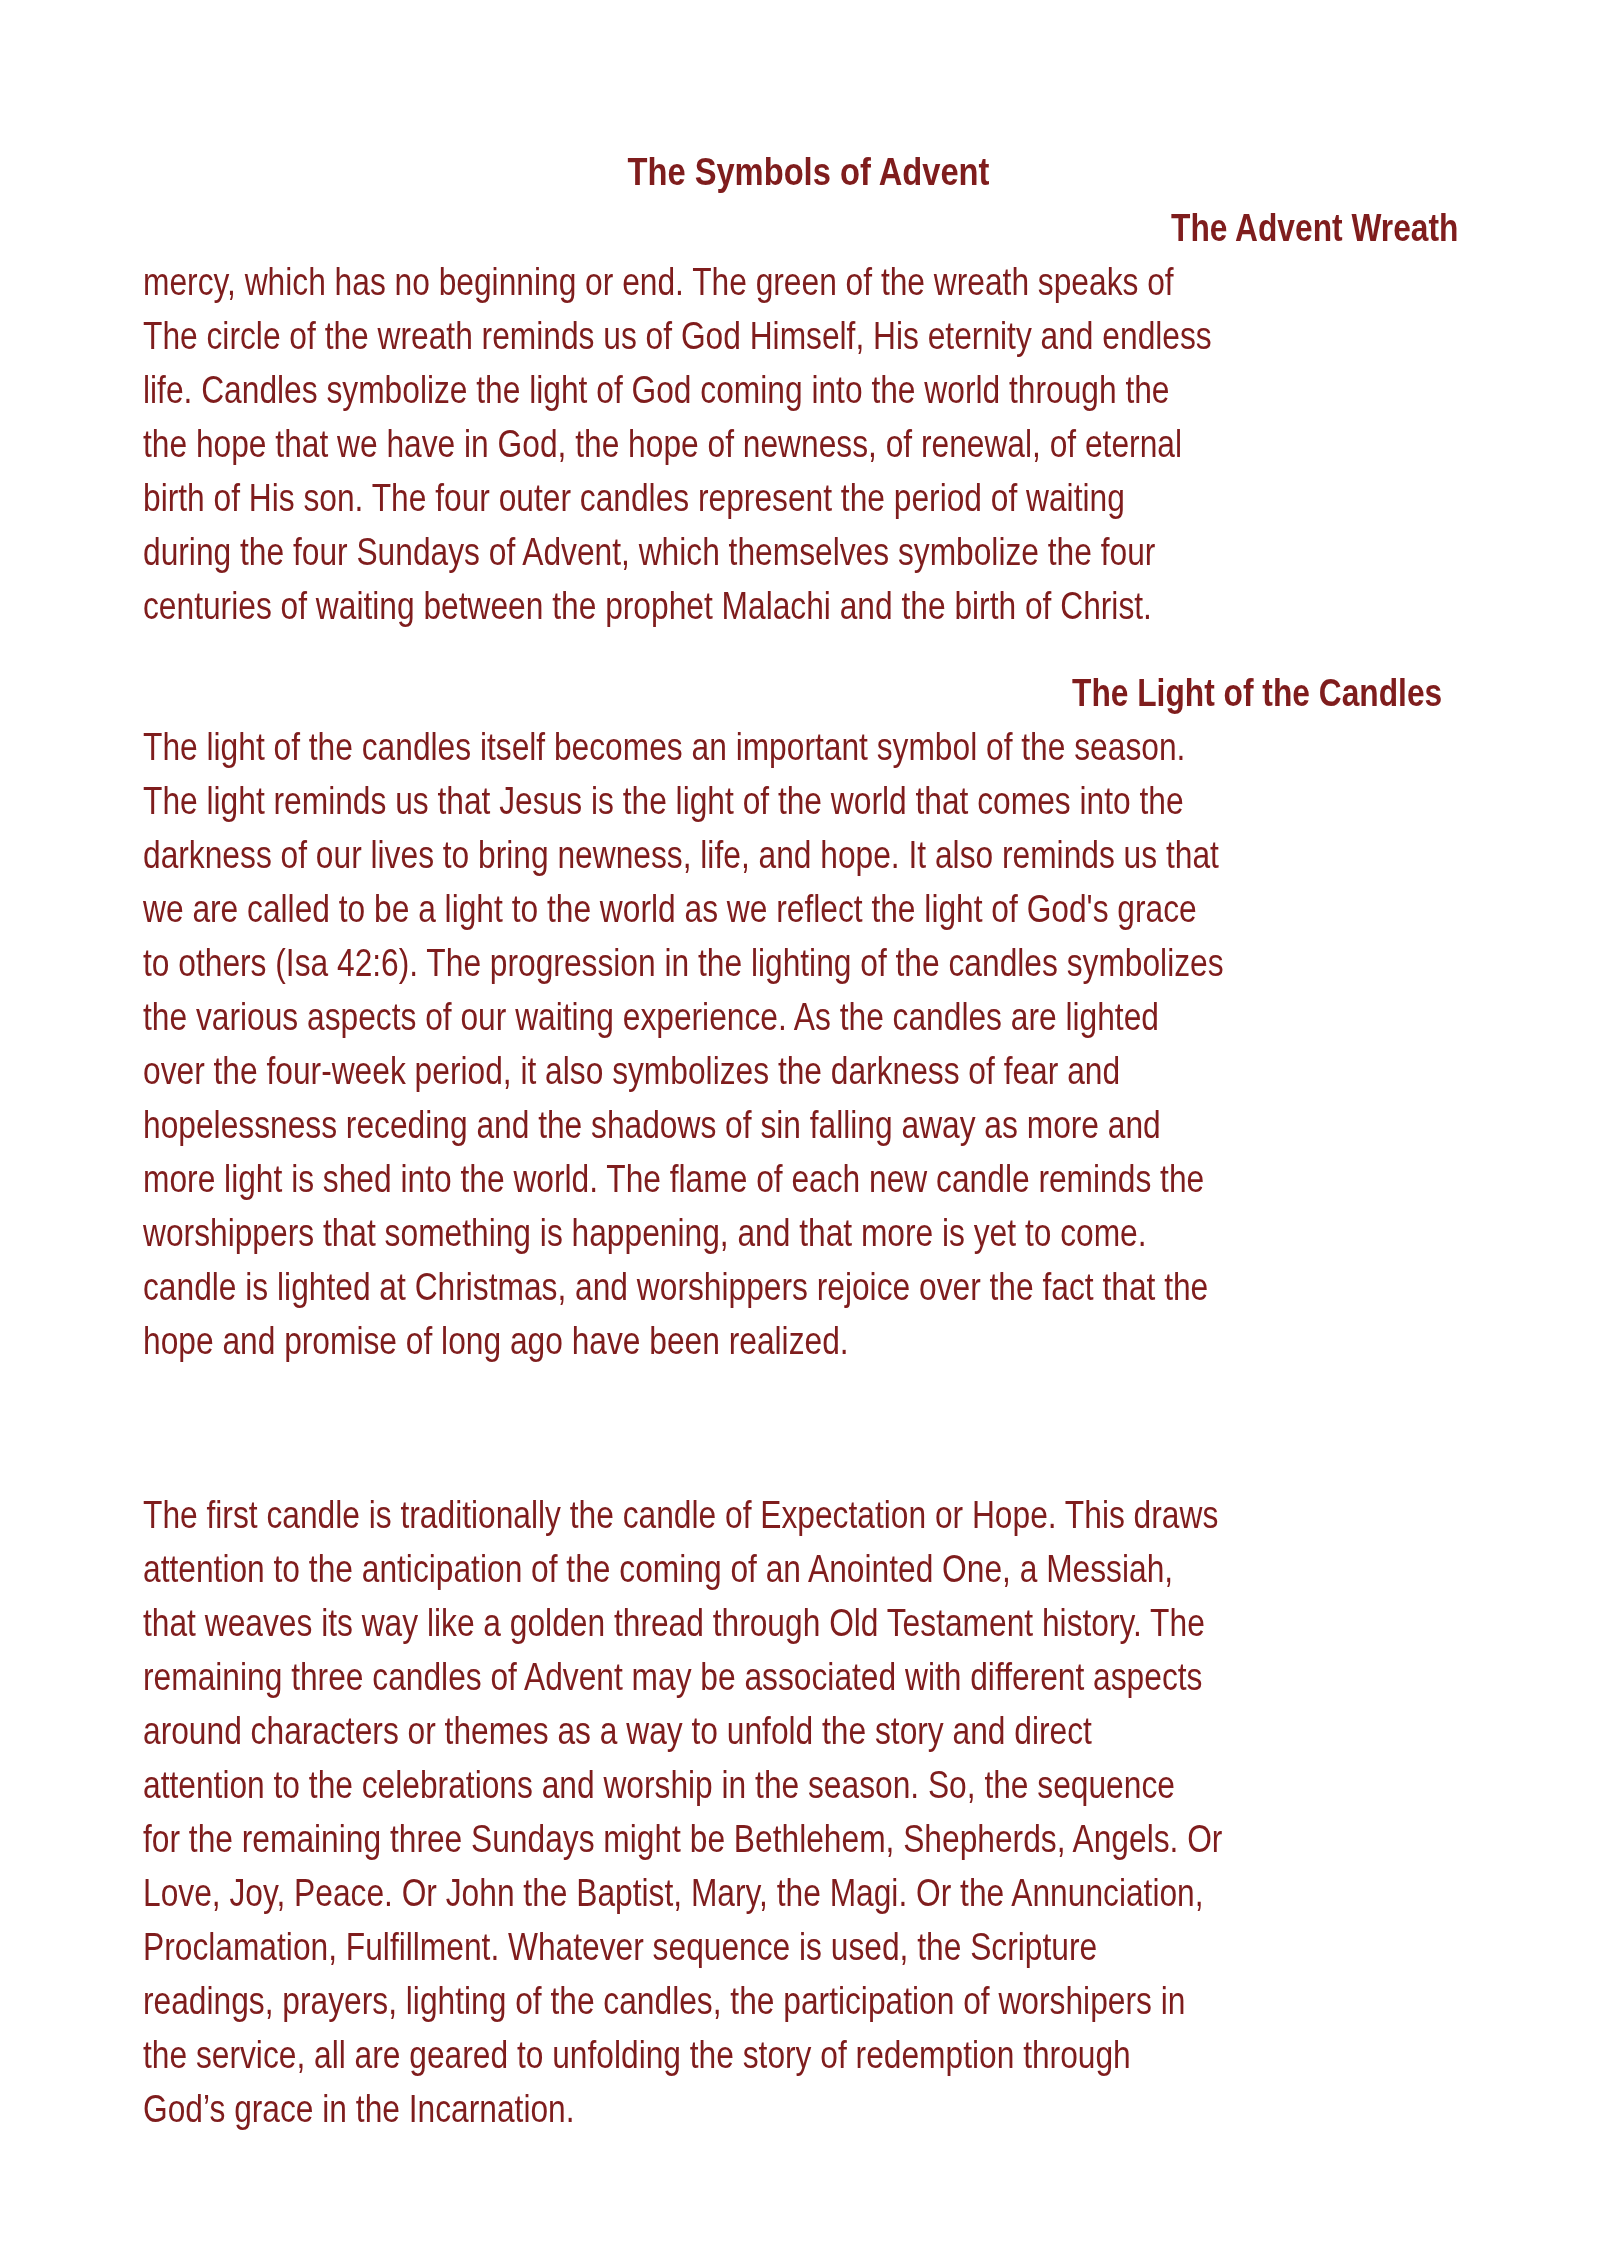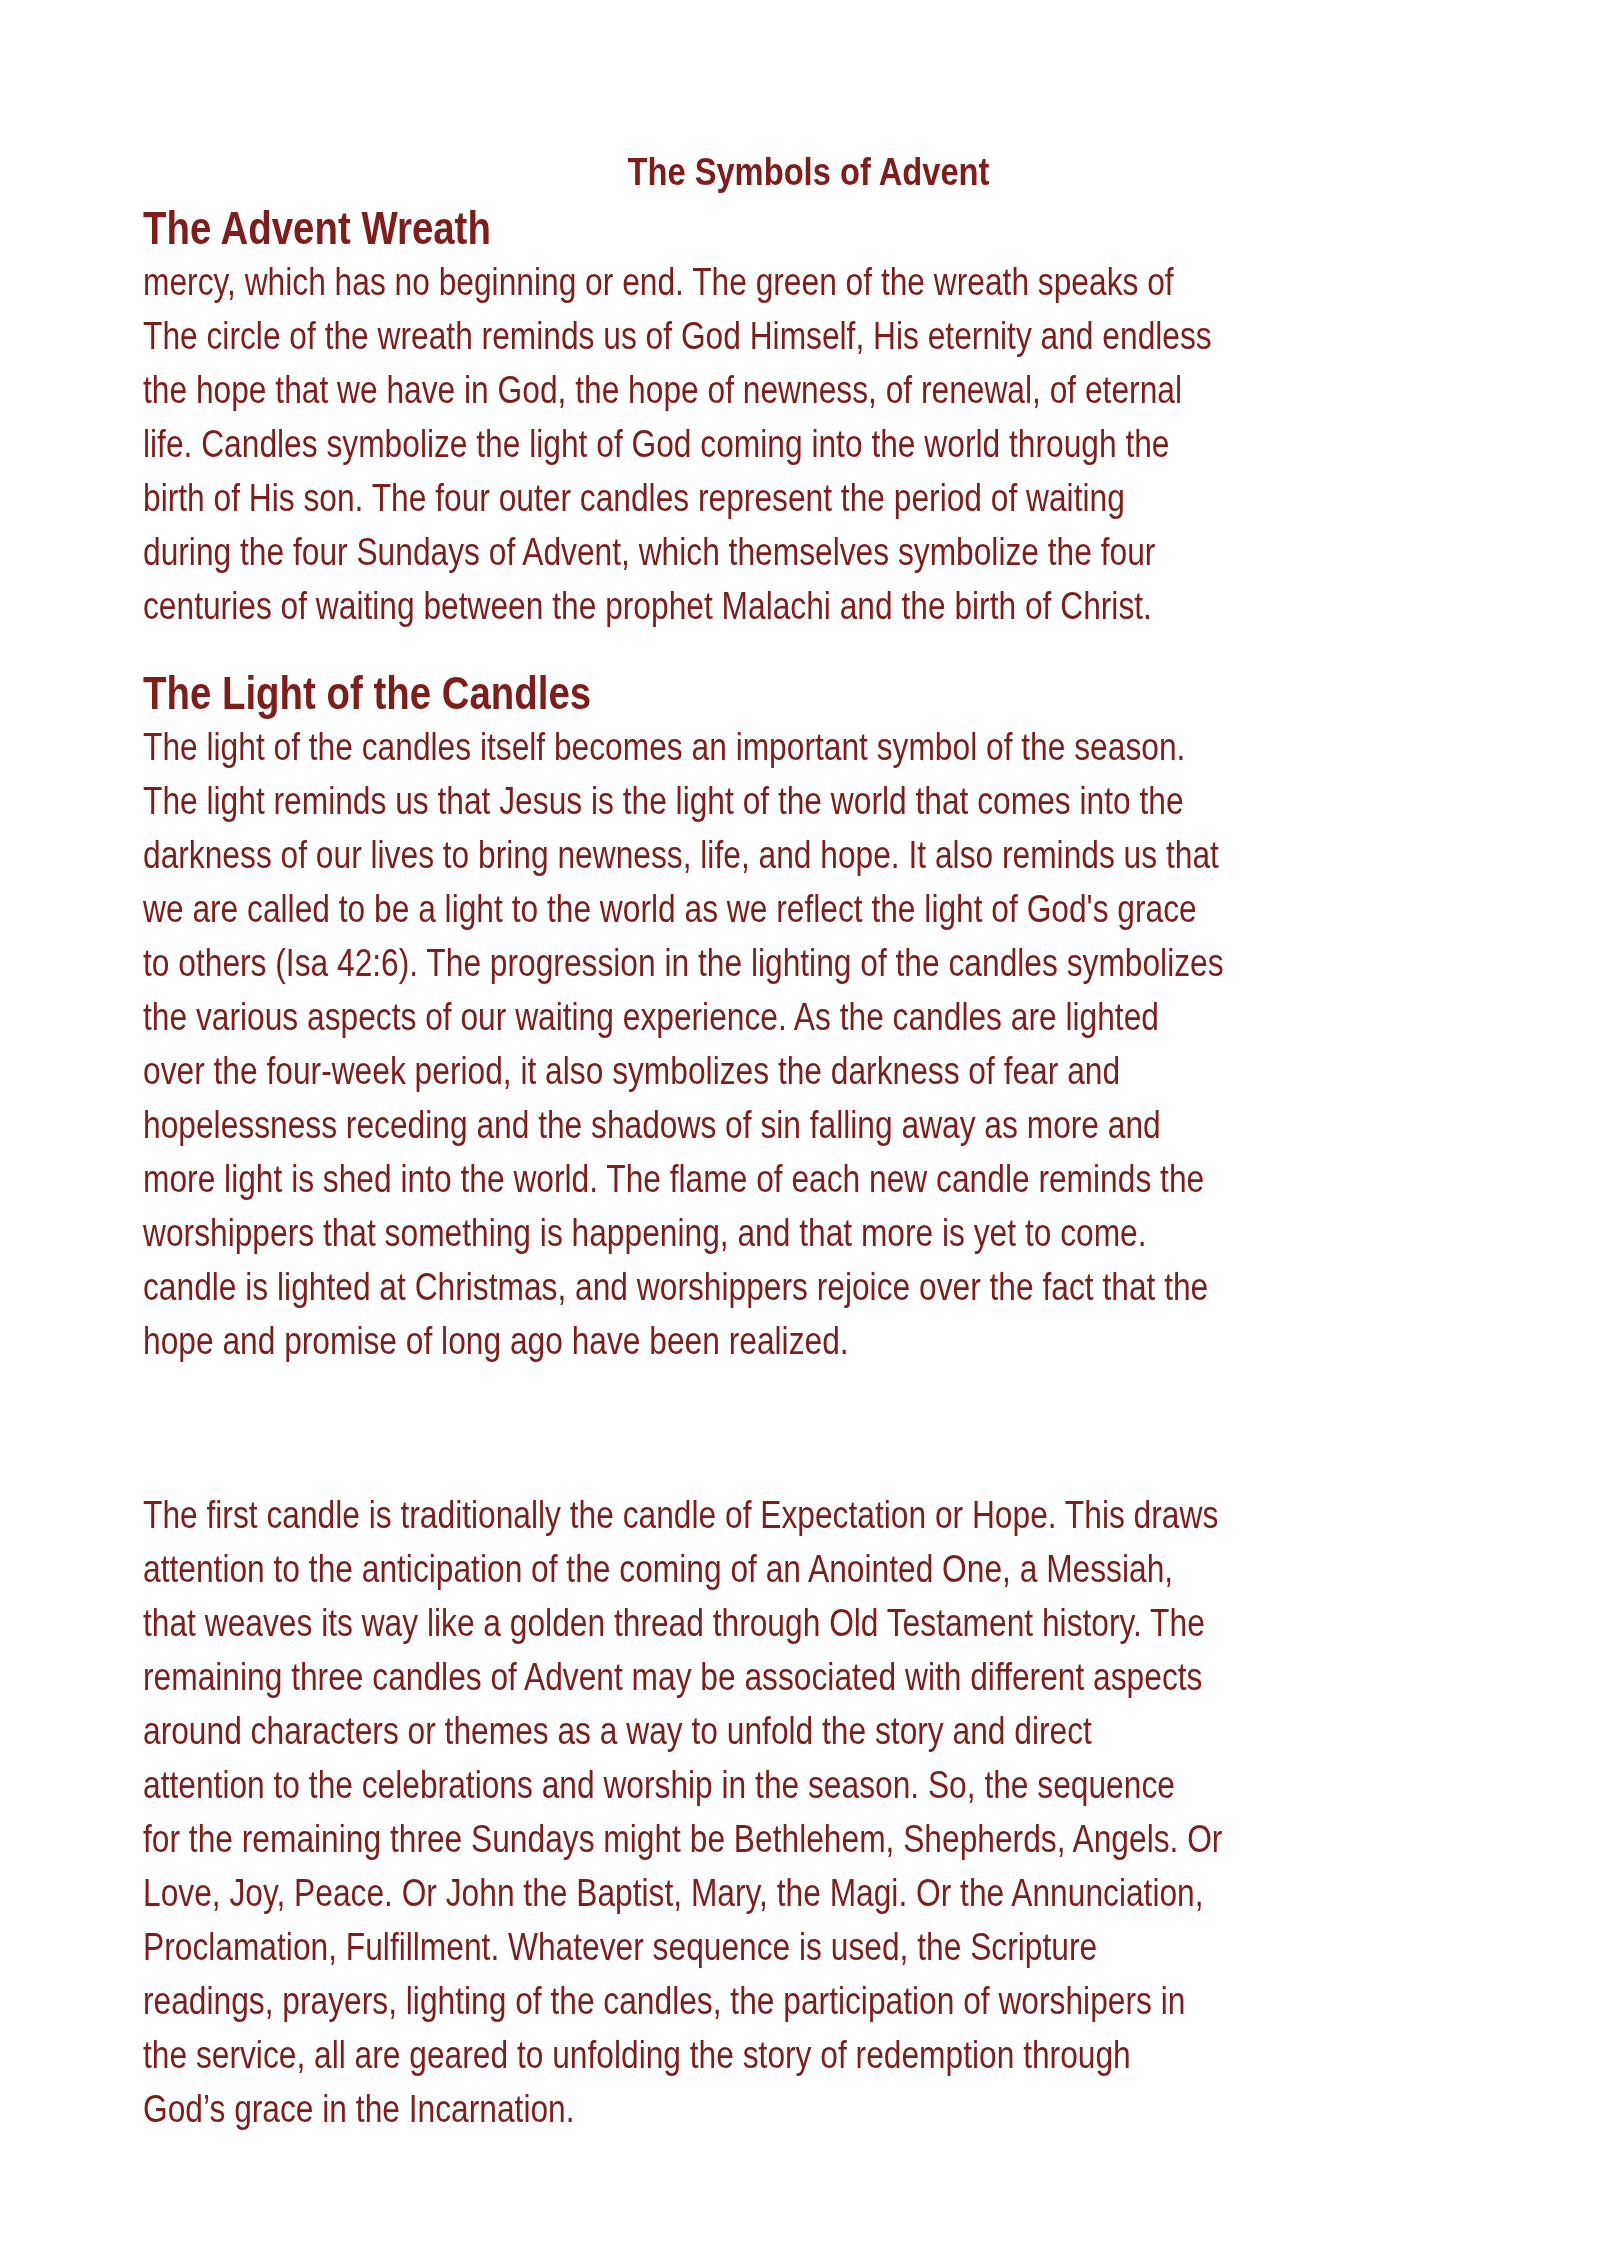--- a/index.html
+++ b/index.html
@@ -11,22 +11,23 @@
   }
   .title {
     position: absolute; top: 150px; left: 0; width: 1617px;
     text-align: center; font-weight: bold; text-decoration: underline;
     font-size: 38px; line-height: 45px;
   }
   .title span { display: inline-block; transform: scaleX(0.86); transform-origin: center; }
   .section { position: absolute; left: 143px; width: 1372px; }
   .heading {
     font-weight: bold; text-decoration: underline;
-    font-size: 46px; line-height: 54px; height: 54px;
+    font-size: 38px; line-height: 54px; height: 54px;
     white-space: nowrap;
+    text-align: right;
   }
   .line {
     font-size: 38px; line-height: 54px; height: 54px; white-space: nowrap;
   }
   .heading span, .line span {
     display: inline-block; transform: scaleX(0.835); transform-origin: left center;
   }
   #sec-wreath { top: 201px; }
   #sec-light { top: 666px; }
   #sec-candles { top: 1488px; }
@@ -35,22 +36,22 @@
 <body>
 
 <div class="page">
   <div class="title"><span>The Symbols of Advent</span></div>
 
   <div class="section" id="sec-wreath">
     <div class="heading"><span>The Advent Wreath</span></div>
     <div class="lines">
         <div class="line"><span>mercy, which has no beginning or end. The green of the wreath speaks of</span></div>
         <div class="line"><span>The circle of the wreath reminds us of God Himself, His eternity and endless</span></div>
+        <div class="line"><span>life. Candles symbolize the light of God coming into the world through the</span></div>
         <div class="line"><span>the hope that we have in God, the hope of newness, of renewal, of eternal</span></div>
-        <div class="line"><span>life. Candles symbolize the light of God coming into the world through the</span></div>
         <div class="line"><span>birth of His son. The four outer candles represent the period of waiting</span></div>
         <div class="line"><span>during the four Sundays of Advent, which themselves symbolize the four</span></div>
         <div class="line"><span>centuries of waiting between the prophet Malachi and the birth of Christ.</span></div>
       </div>
   </div>
 
   <div class="section" id="sec-light">
     <div class="heading"><span>The Light of the Candles</span></div>
     <div class="lines">
         <div class="line"><span>The light of the candles itself becomes an important symbol of the season.</span></div>

